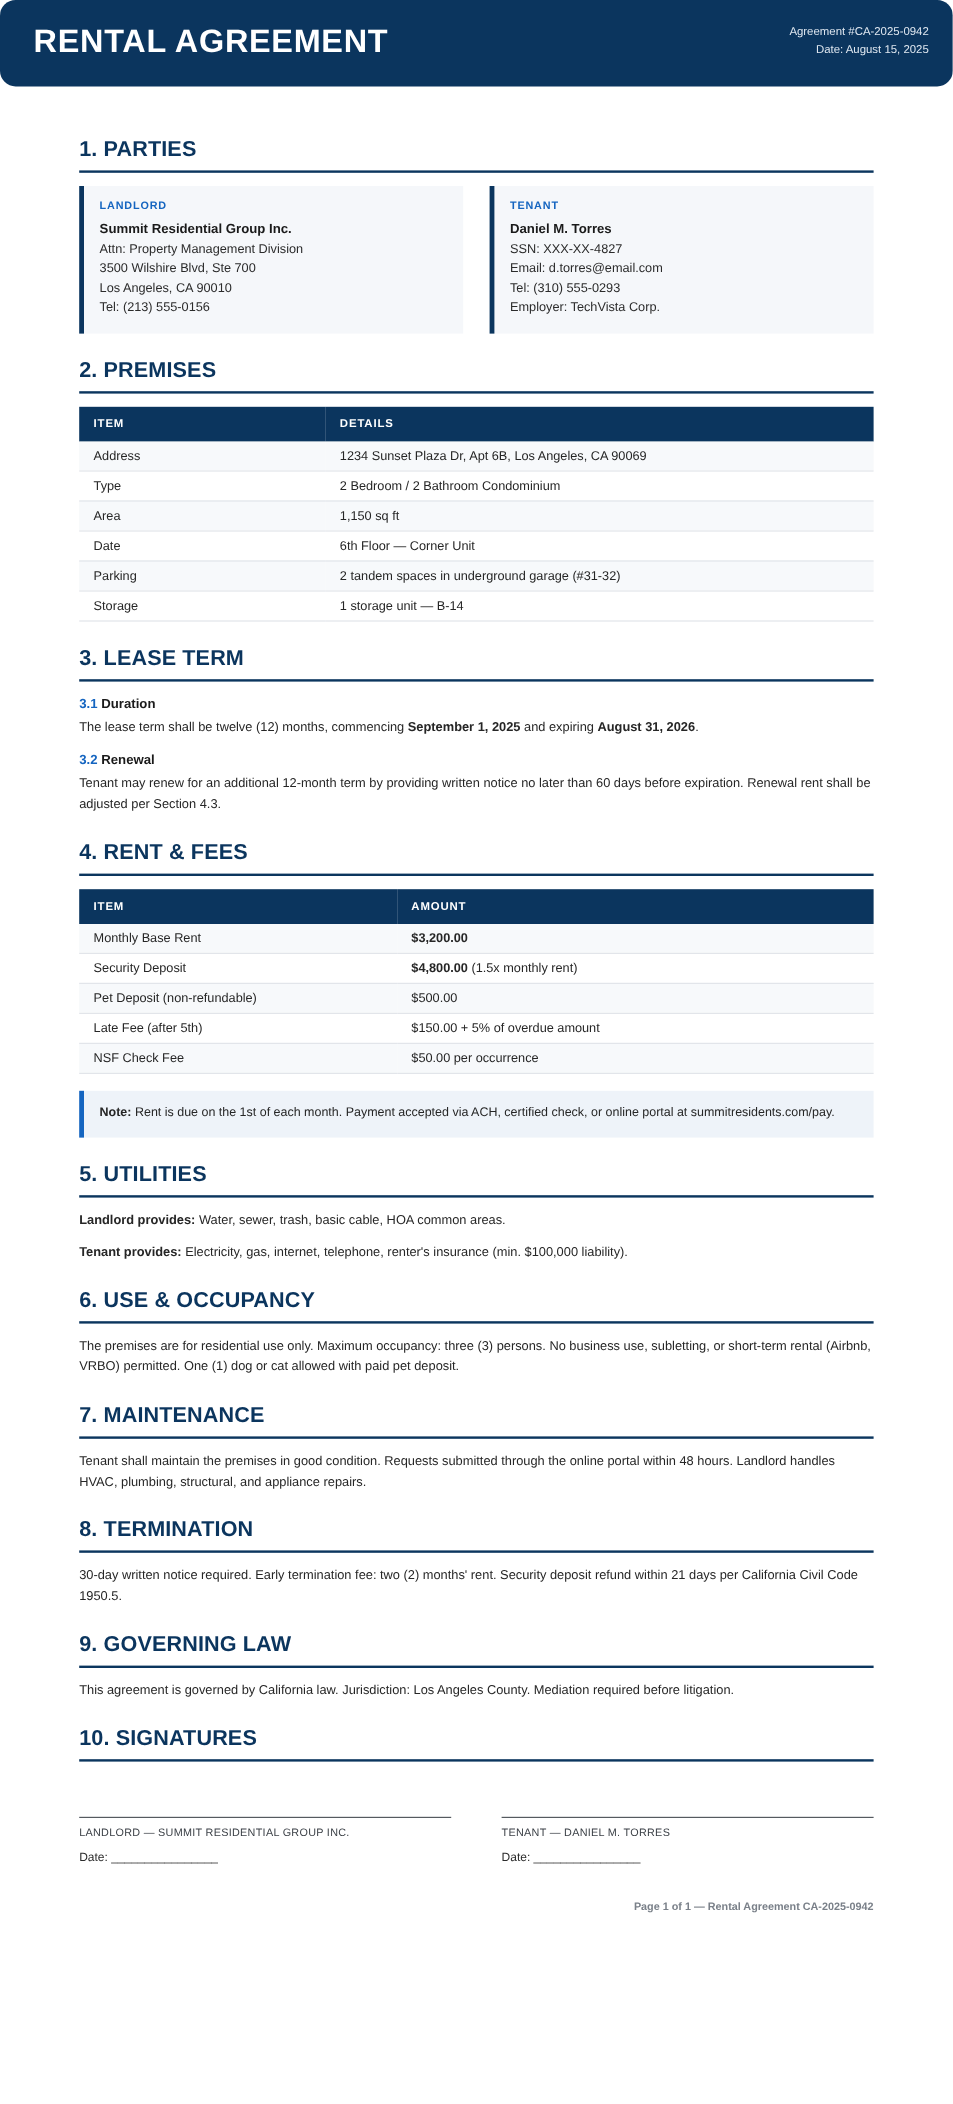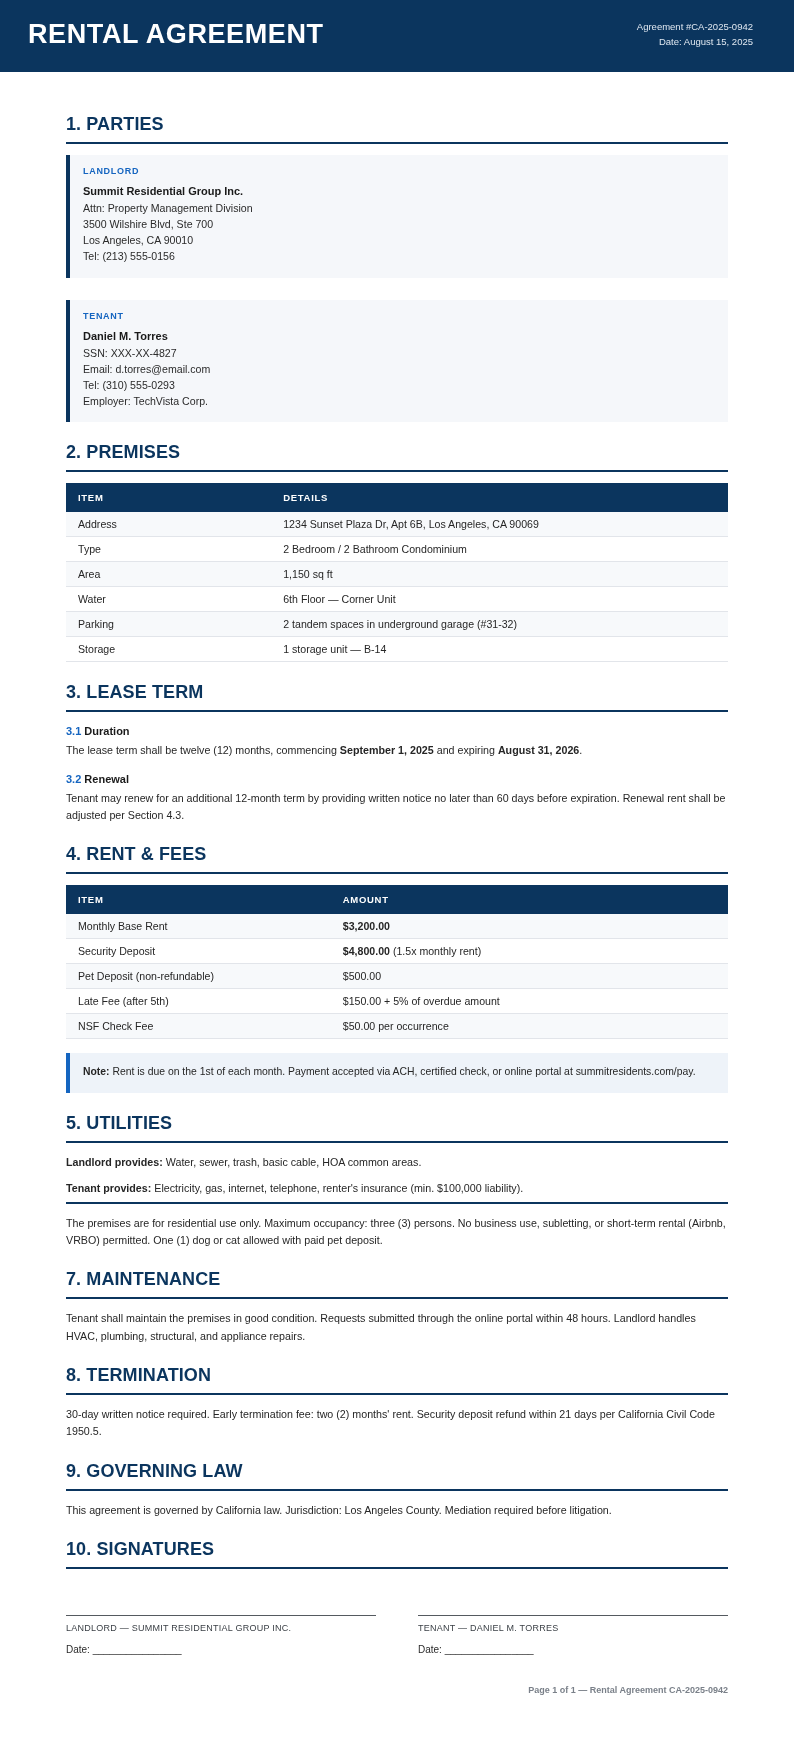--- a/index.html
+++ b/index.html
@@ -10,25 +10,26 @@
     font-family: "Liberation Sans", sans-serif;
     color: #222222;
     -webkit-font-smoothing: antialiased;
   }
 
   
   .doc-header {
     background: #0b3straight;
     background: #0b355e;
     color: #ffffff;
-    padding: 20px 41px 22px 28px;
+    padding: 20px 20px 22px 28px;
     display: flex;
     align-items: center;
     justify-content: space-between;
     min-height: 68px;
+    border-radius: 13px;
   }
   .doc-title {
     font-size: 27px;
     font-weight: bold;
     letter-spacing: 0.6px;
     margin: 0;
     line-height: 1.1;
   }
   .header-meta {
     text-align: right;
@@ -70,21 +71,20 @@
     color: #262626;
   }
   p.body-text:last-child { margin-bottom: 0; }
   .b { font-weight: bold; }
 
   
   .parties {
     display: flex;
     gap: 22px;
     margin-top: 2px;
-    flex-direction: column;
   }
   .party-box {
     flex: 1;
     background: #f5f7fa;
     border-left: 4px solid #0b355e;
     padding: 11px 14px 13px 13px;
   }
   .party-role {
     font-size: 9px;
     font-weight: bold;
@@ -232,21 +232,21 @@
           </tr>
           <tr>
             <td class="col-item-premises">Type</td>
             <td>2 Bedroom / 2 Bathroom Condominium</td>
           </tr>
           <tr>
             <td class="col-item-premises">Area</td>
             <td>1,150 sq ft</td>
           </tr>
           <tr>
-            <td class="col-item-premises">Water</td>
+            <td class="col-item-premises">Date</td>
             <td>6th Floor — Corner Unit</td>
           </tr>
           <tr>
             <td class="col-item-premises">Parking</td>
             <td>2 tandem spaces in underground garage (#31-32)</td>
           </tr>
           <tr>
             <td class="col-item-premises">Storage</td>
             <td>1 storage unit — B-14</td>
           </tr>
@@ -311,20 +311,21 @@
   </div>
 
   <div class="section">
     <div class="section-title">5. UTILITIES</div>
     <div class="section-rule"></div>
     <p class="body-text"><span class="b">Landlord provides:</span><span> Water, sewer, trash, basic cable, HOA common areas.</span></p>
     <p class="body-text"><span class="b">Tenant provides:</span><span> Electricity, gas, internet, telephone, renter's insurance (min. $100,000 liability).</span></p>
   </div>
 
   <div class="section">
+    <div class="section-title">6. USE &amp; OCCUPANCY</div>
     <div class="section-rule"></div>
     <p class="body-text">The premises are for residential use only. Maximum occupancy: three (3) persons. No business use, subletting, or short-term rental (Airbnb, VRBO) permitted. One (1) dog or cat allowed with paid pet deposit.</p>
   </div>
 
   <div class="section">
     <div class="section-title">7. MAINTENANCE</div>
     <div class="section-rule"></div>
     <p class="body-text">Tenant shall maintain the premises in good condition. Requests submitted through the online portal within 48 hours. Landlord handles HVAC, plumbing, structural, and appliance repairs.</p>
   </div>
 

